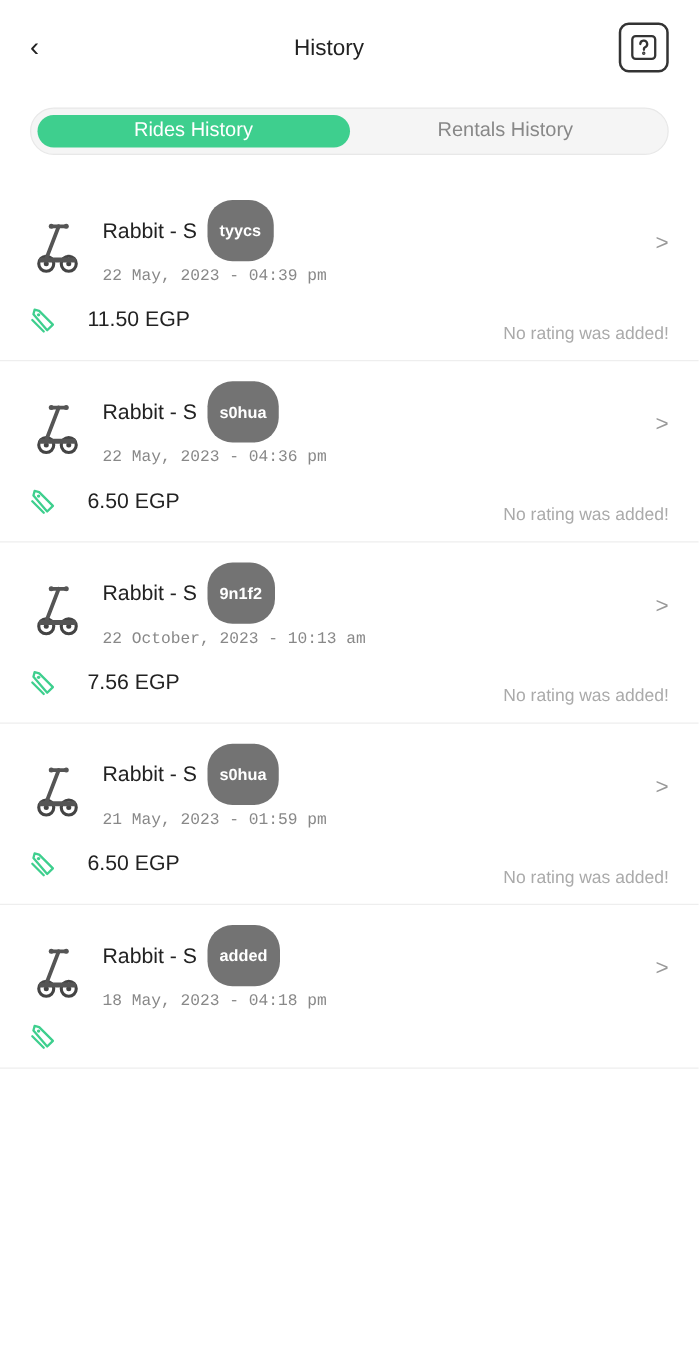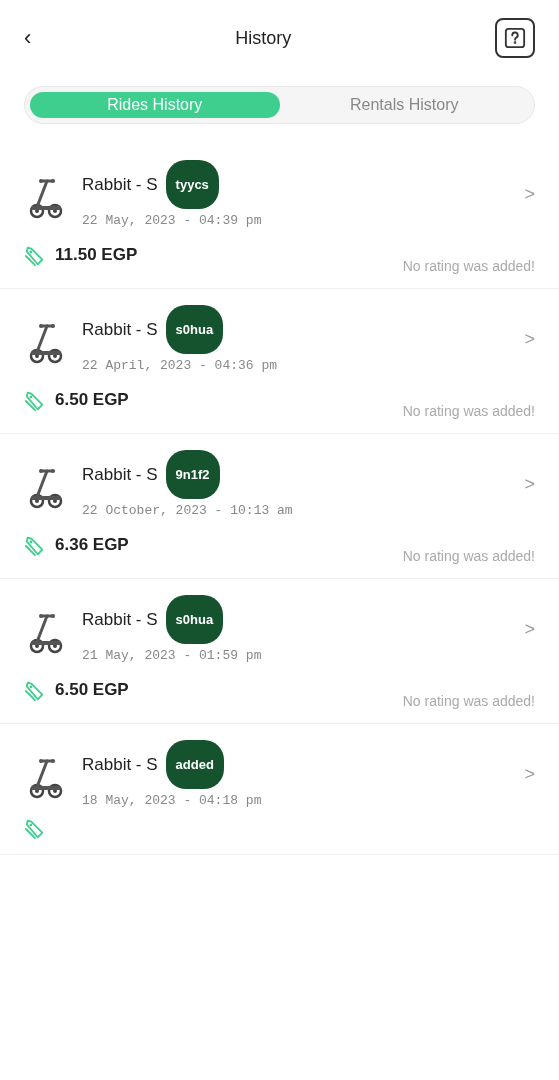--- a/index.html
+++ b/index.html
@@ -111,21 +111,21 @@
       align-items: center;
       gap: 8px;
       margin-bottom: 4px;
     }
     .ride-name {
       font-size: 17px;
       font-weight: 500;
       color: #222;
     }
     .ride-code {
-      background: #14532d;
+      background: #737373;
       color: #fff;
       font-size: 13px;
       font-weight: 600;
       padding: 17px 10px;
       border-radius: 20px;
     }
     .ride-date {
       font-size: 13px;
       color: #888;
       font-family: Liberation Mono, monospace;
@@ -136,23 +136,24 @@
       cursor: pointer;
     }
     .ride-bottom-row {
       display: flex;
       align-items: center;
       justify-content: space-between;
       margin-top: 10px;
     }
     .ride-price {
       display: flex;
-      gap: 9px;
+      align-items: center;
+      gap: 24px;
       font-size: 17px;
-      font-weight: 700;
+      font-weight: 400;
       color: #222;
     }
     .tag-icon {
       display: inline-flex;
       align-items: center;
       justify-content: center;
     }
     .no-rating {
       font-size: 14px;
       color: #aaa;
@@ -247,21 +248,21 @@
 
       <circle cx="14" cy="12" r="2" fill="#555"></circle>
       <circle cx="26" cy="12" r="2" fill="#555"></circle>
     </svg>
           </div>
           <div class="ride-details">
             <div class="ride-name-row">
               <span class="ride-name">Rabbit - S</span>
               <span class="ride-code">s0hua</span>
             </div>
-            <span class="ride-date">22 April, 2023 - 04:36 pm</span>
+            <span class="ride-date">22 May, 2023 - 04:36 pm</span>
           </div>
         </div>
         <span class="chevron-right">&gt;</span>
       </div>
 
       <div class="ride-bottom-row">
         <div class="ride-price">
           <span class="tag-icon">
             <svg width="22" height="22" viewBox="0 0 24 24" fill="none" xmlns="http://www.w3.org/2000/svg">
       <path d="M3 7l1-4 4 1 12 12-5 5L3 7z" stroke="#3ecf8e" stroke-width="2" stroke-linejoin="round" fill="none"></path>
@@ -309,21 +310,21 @@
 
       <div class="ride-bottom-row">
         <div class="ride-price">
           <span class="tag-icon">
             <svg width="22" height="22" viewBox="0 0 24 24" fill="none" xmlns="http://www.w3.org/2000/svg">
       <path d="M3 7l1-4 4 1 12 12-5 5L3 7z" stroke="#3ecf8e" stroke-width="2" stroke-linejoin="round" fill="none"></path>
       <circle cx="7.5" cy="7.5" r="1.5" fill="#3ecf8e"></circle>
       <path d="M2 12l10 10" stroke="#3ecf8e" stroke-width="2" stroke-linecap="round"></path>
     </svg>
           </span>
-          <span>6.36 EGP</span>
+          <span>7.56 EGP</span>
         </div>
         <span class="no-rating">No rating was added!</span>
       </div>
     </div>
     <div class="ride-item">
       <div class="ride-top-row">
         <div class="ride-info">
           <div class="scooter-icon">
             <svg width="38" height="50" viewBox="0 0 38 50" fill="none" xmlns="http://www.w3.org/2000/svg">
 

